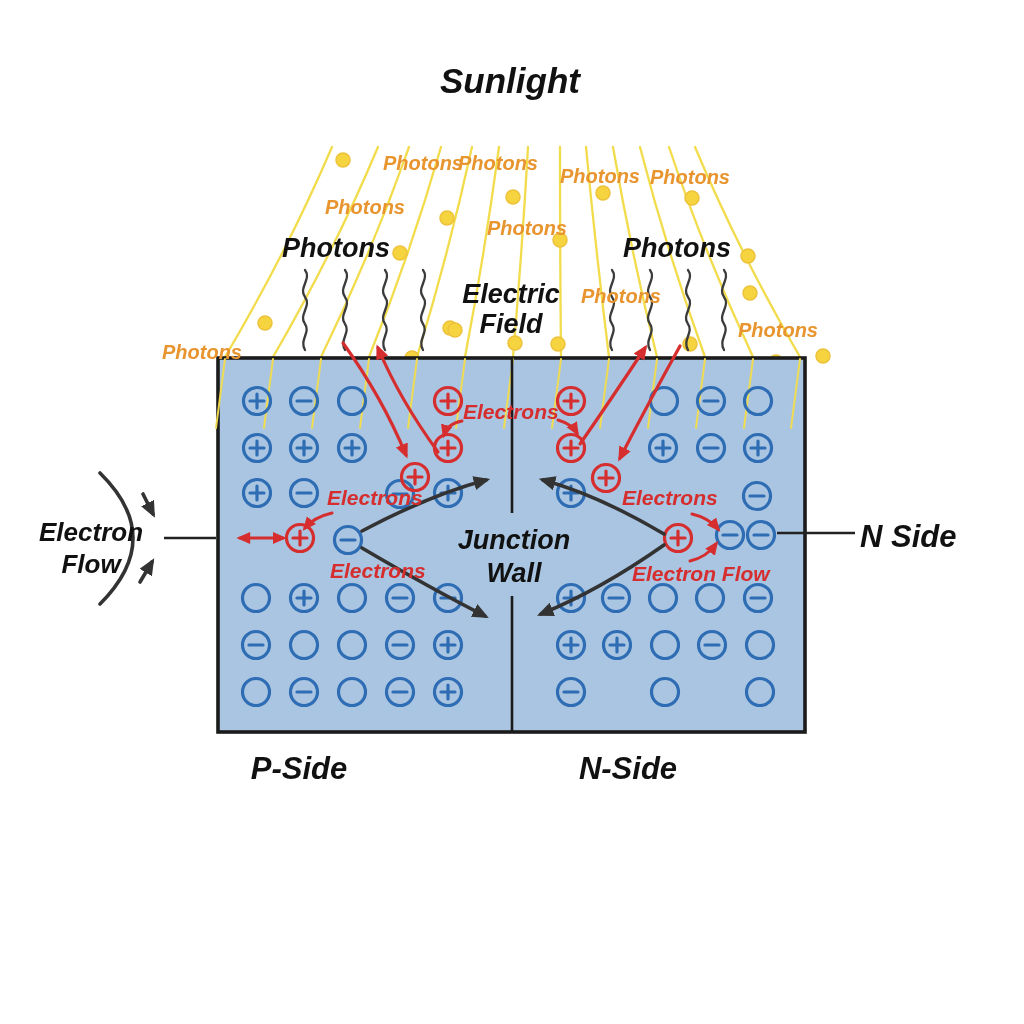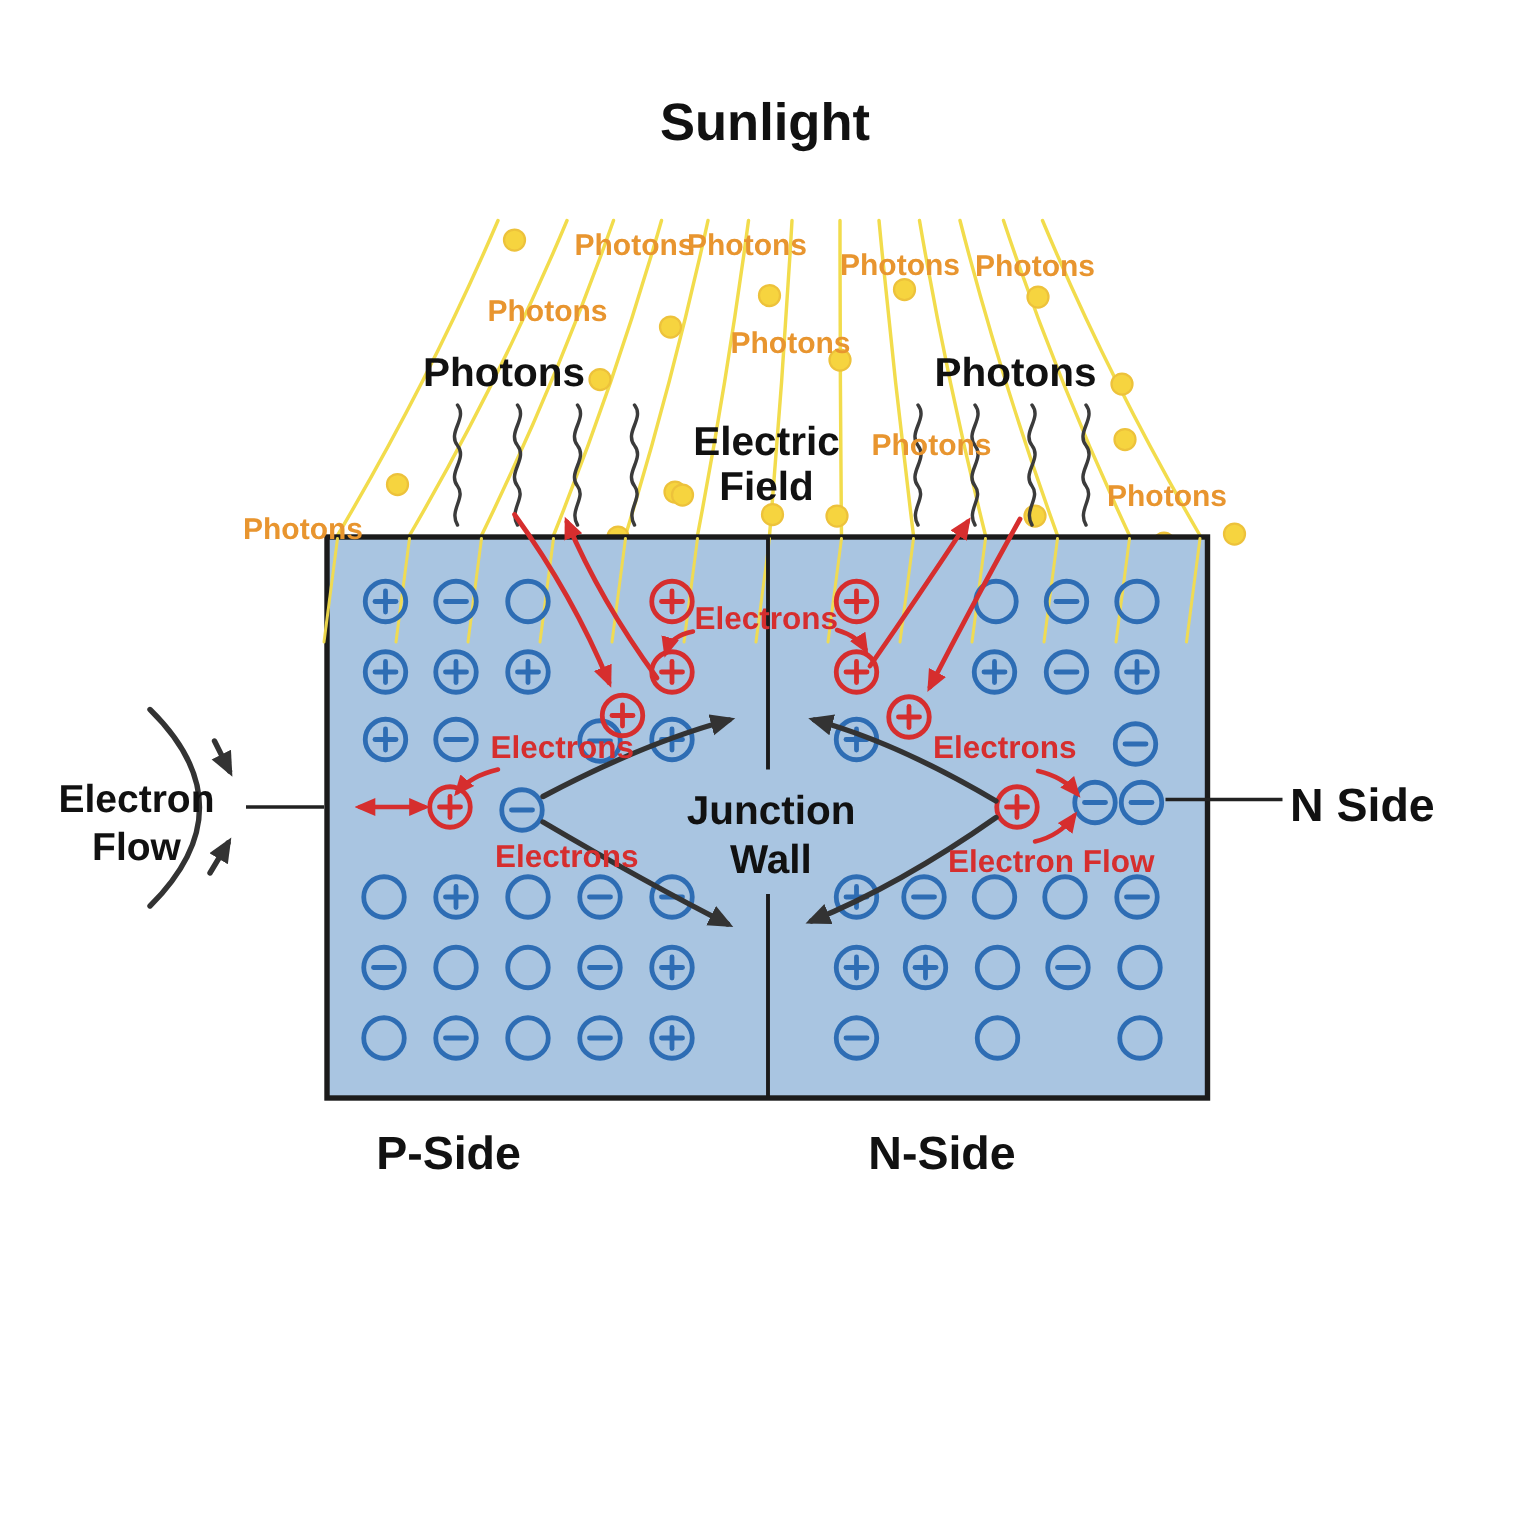--- a/index.html
+++ b/index.html
@@ -1,17 +1,17 @@
 <!DOCTYPE html>
 <html><head>
 <meta charset="utf-8">
 <style>
   html,body{margin:0;padding:0;background:#fff;}
   .stage{position:relative;width:1024px;height:1024px;background:#fff;overflow:hidden;
-         font-family:"Liberation Sans", sans-serif;}
+         font-family:"Liberation Sans", sans-serif;font-style:italic;}
   svg{display:block;}
   .ray{fill:none;stroke:#F2DC4C;stroke-width:2.3;stroke-linecap:round;}
   .stub{stroke-width:2;opacity:.95;}
   .dot{fill:#F6D43F;stroke:#EDC23B;stroke-width:1.5;}
   .squiggle{fill:none;stroke:#3b3b3b;stroke-width:2.3;stroke-linecap:round;}
   .sym{fill:none;stroke-width:3.2;stroke-linecap:round;}
   .sym.blue{stroke:#2E6DB4;}
   .sym.red{stroke:#D62E2E;}
   .black-arrow{fill:none;stroke:#333333;stroke-width:3.6;stroke-linecap:round;}
   .thin-line{fill:none;stroke:#222222;stroke-width:2.4;}

